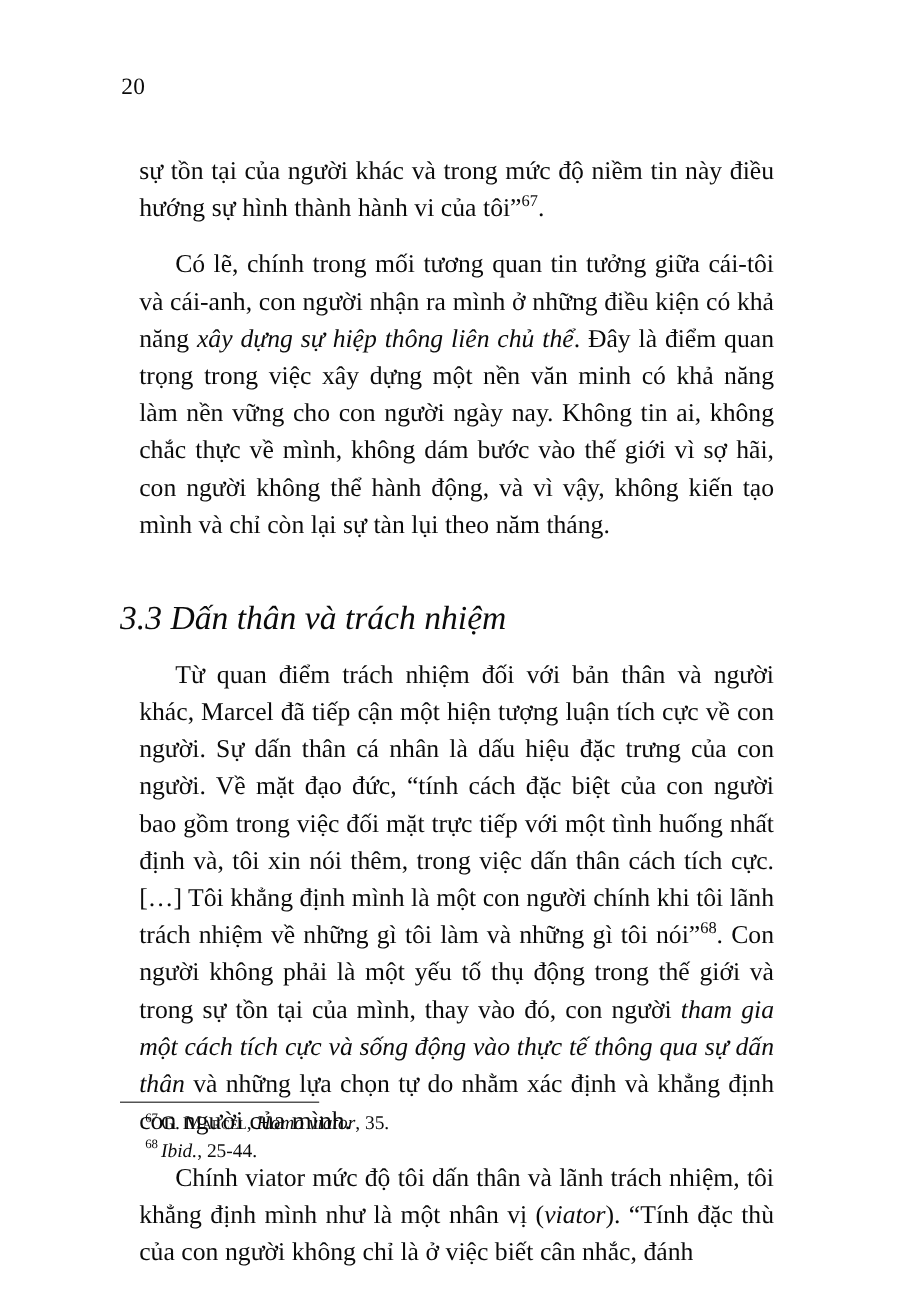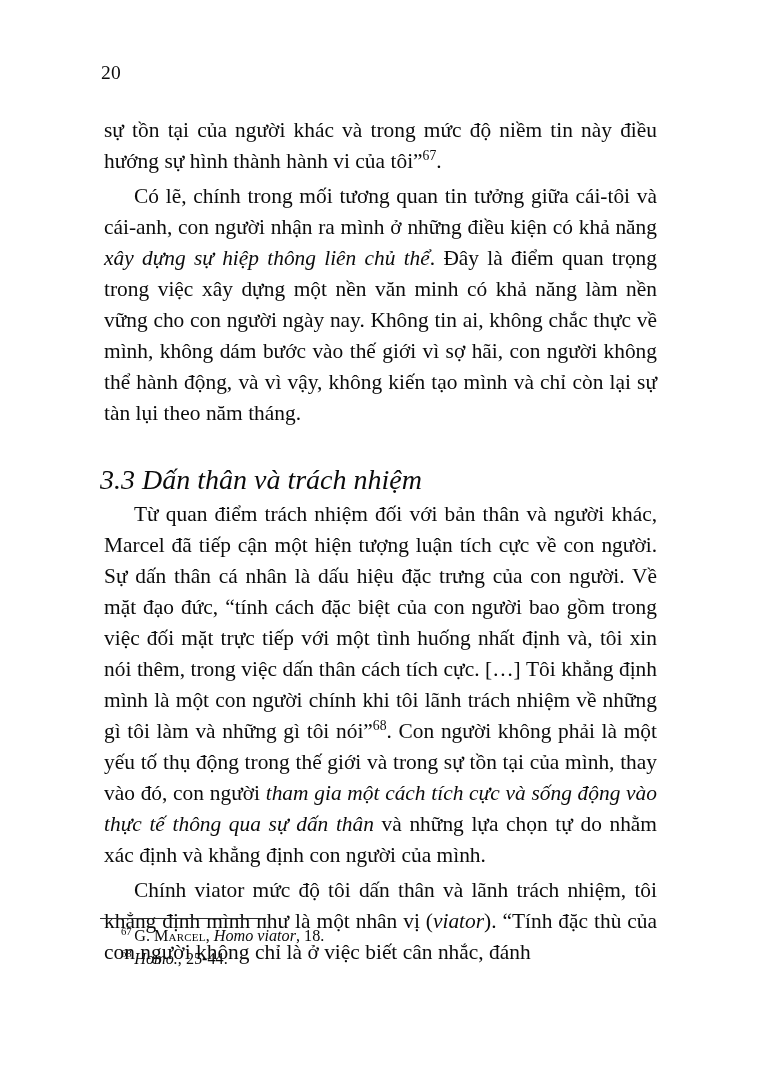--- a/index.html
+++ b/index.html
@@ -37,21 +37,21 @@
 
   
   .textcol {
     position: absolute;
     left: 100px;
     top: 111px;
     width: 561px;
   }
 
   p.body {
-    margin: 4px;
+    margin: 16px;
     font-size: 21.4px;
     line-height: 31px;
     text-align: justify;
     text-justify: inter-word;
     -webkit-hyphens: none;
     hyphens: none;
     word-spacing: 0.1px;
   }
   p.body.indent {
     text-indent: 30px;
@@ -125,18 +125,18 @@
     <h2 class="section-heading">3.3 Dấn thân và trách nhiệm</h2>
     <div>
         <p class="body indent"><span>Từ quan điểm trách nhiệm đối với bản thân và người khác, Marcel đã tiếp cận một hiện tượng luận tích cực về con người. Sự dấn thân cá nhân là dấu hiệu đặc trưng của con người. Về mặt đạo đức, “tính cách đặc biệt của con người bao gồm trong việc đối mặt trực tiếp với một tình huống nhất định và, tôi xin nói thêm, trong việc dấn thân cách tích cực. […] Tôi khẳng định mình là một con người chính khi tôi lãnh trách nhiệm về những gì tôi làm và những gì tôi nói”</span><sup class="fn-ref">68</sup><span>. Con người không phải là một yếu tố thụ động trong thế giới và trong sự tồn tại của mình, thay vào đó, con người </span><i>tham gia một cách tích cực và sống động vào thực tế thông qua sự dấn thân</i><span> và những lựa chọn tự do nhằm xác định và khẳng định con người của mình.</span></p>
         <p class="body indent"><span>Chính viator mức độ tôi dấn thân và lãnh trách nhiệm, tôi khẳng định mình như là một nhân vị (</span><i>viator</i><span>). “Tính đặc thù của con người không chỉ là ở việc biết cân nhắc, đánh</span></p>
       </div>
   </div>
 
   <div class="footnotes">
     <hr class="fn-rule">
     <div>
-        <p class="footnote"><sup class="fn-num">67</sup><span>G. </span><span class="smallcaps">Marcel</span><span>, </span><i>Homo viator</i><span>, 18.</span></p>
-        <p class="footnote"><sup class="fn-num">68</sup><i>Homo.</i><span>, 25-44.</span></p>
+        <p class="footnote"><sup class="fn-num">67</sup><span>G. </span><span class="smallcaps">Marcel</span><span>, </span><i>Homo viator</i><span>, 35.</span></p>
+        <p class="footnote"><sup class="fn-num">68</sup><i>Ibid.</i><span>, 25-44.</span></p>
       </div>
   </div>
 
 </div>
 
 </body></html>

